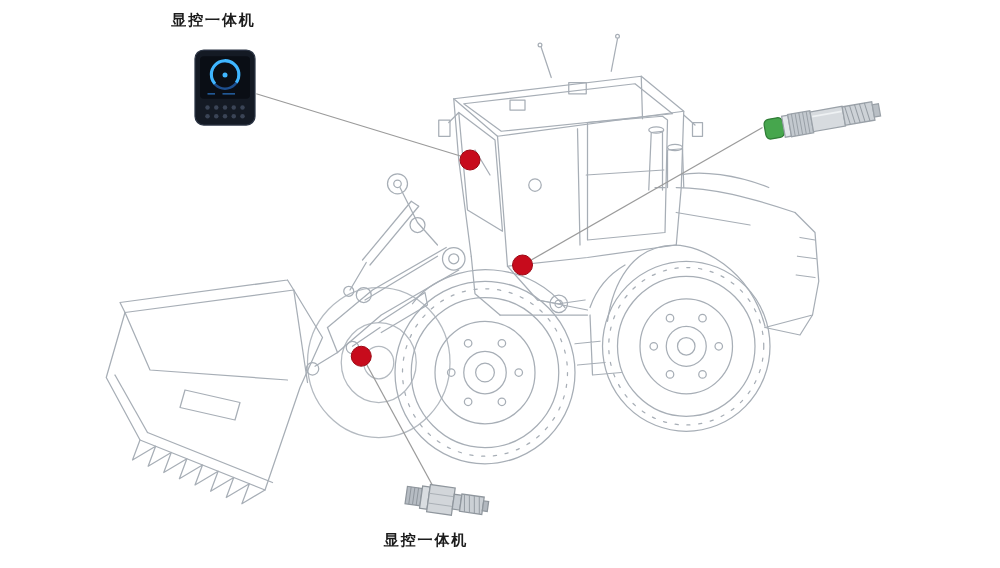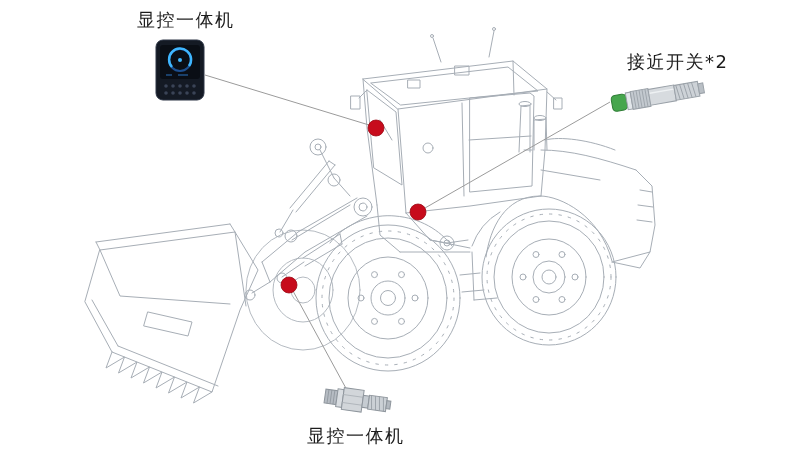--- a/index.html
+++ b/index.html
@@ -2,21 +2,21 @@
 <html><head>
 <meta charset="utf-8">
 <style>
   html,body{margin:0;padding:0;background:#ffffff;}
   .stage{
     position:relative;width:800px;height:454px;background:#ffffff;overflow:hidden;
     font-family:"DejaVu Sans","Liberation Sans",sans-serif;
   }
   .stage svg{position:absolute;left:0;top:0;}
   .callout-label{
-    position:absolute;font-size:18px;font-weight:400;color:#1c1c1c;
+    position:absolute;font-size:12px;font-weight:700;color:#1c1c1c;
     letter-spacing:1.5px;white-space:nowrap;
   }
   .lbl-display{left:137px;top:8px;}
   .lbl-prox{left:627px;top:50px;}
   .lbl-press{left:307px;top:424px;}
 </style>
 </head>
 <body>
 
 <div class="stage">
@@ -201,16 +201,15 @@
     <path d="M18,-4 H38 M18,4 H38" stroke="#aab0b6" stroke-width="0.8"></path>
     <rect x="38" y="-6" width="6" height="12" fill="#c6ccd2" stroke="#8f969d"></rect>
     <rect x="44" y="-7" width="18" height="14" fill="#cbd0d5" stroke="#8f969d"></rect>
     <path d="M46,-7 L48,7 M50,-7 L52,7 M54,-7 L56,7 M58,-7 L60,7" stroke="#959ca3" stroke-width="0.8"></path>
     <rect x="62" y="-4" width="4" height="8" fill="#b2b8bf" stroke="#8f969d"></rect>
   </g>
 
 </svg>
 
 <div class="callout-label lbl-display">显控一体机</div>
-<div class="callout-label lbl-prox">接近开关*2</div>
 <div class="callout-label lbl-press">显控一体机</div>
 
 </div>
 
 </body></html>

